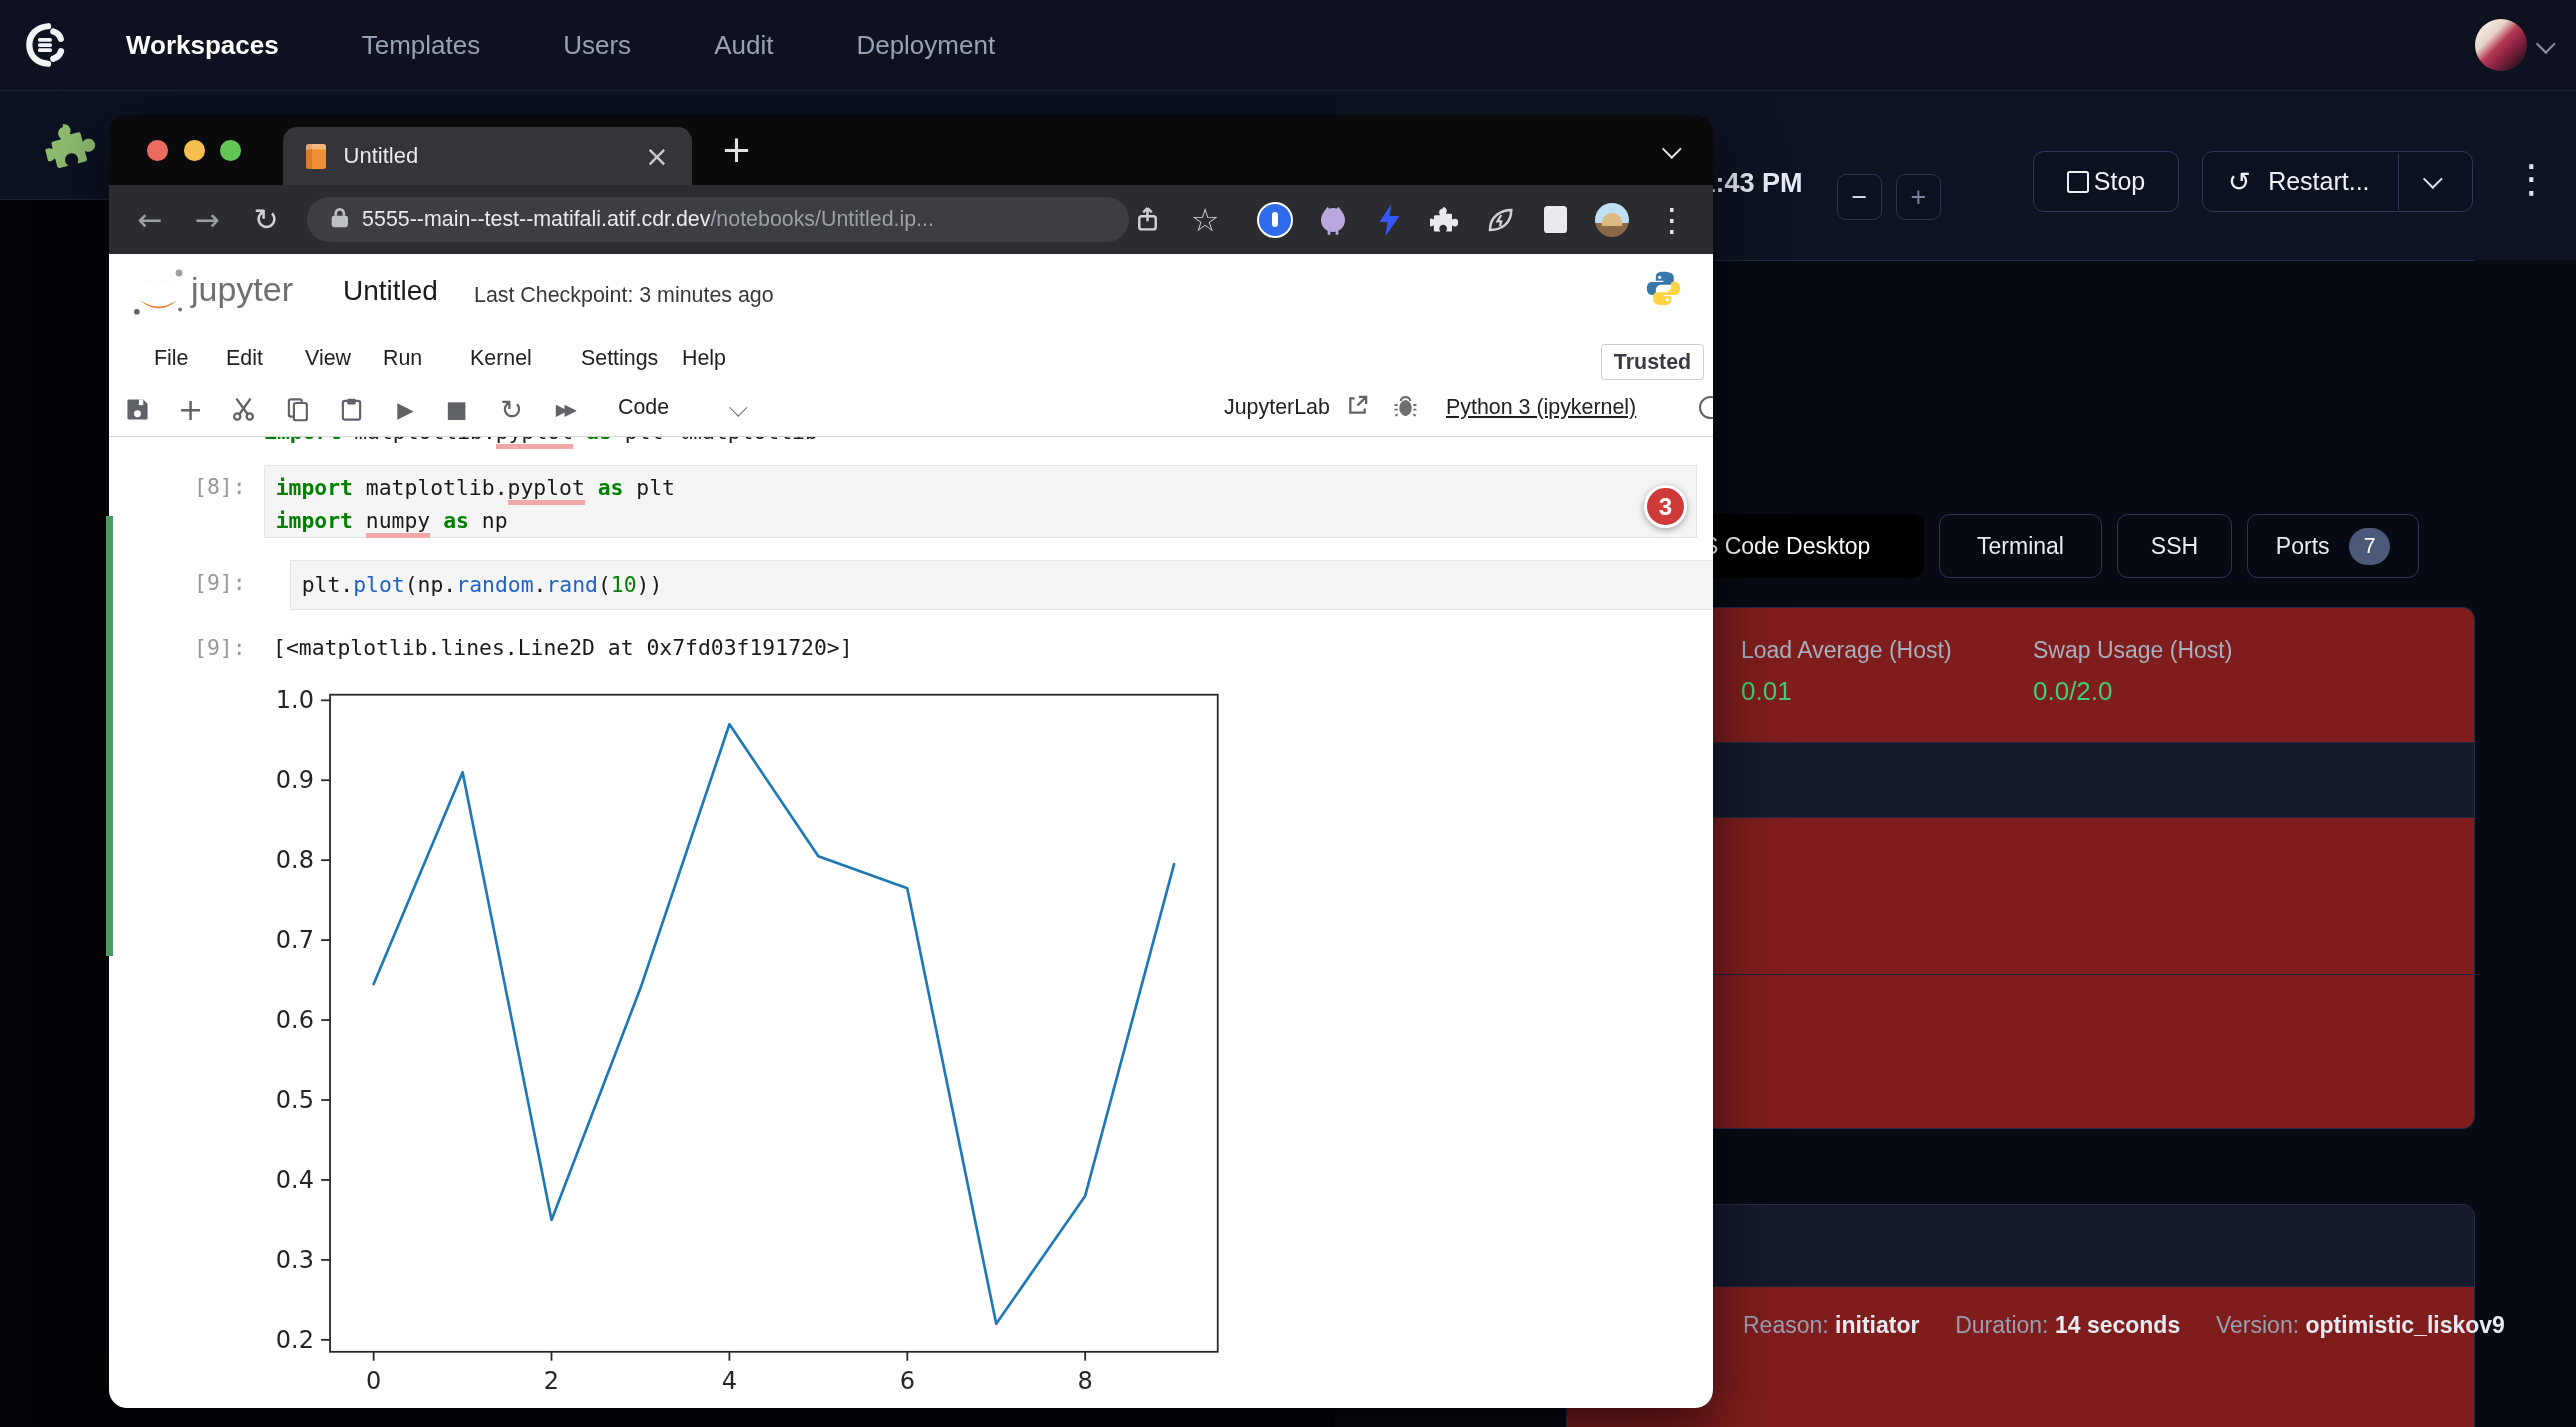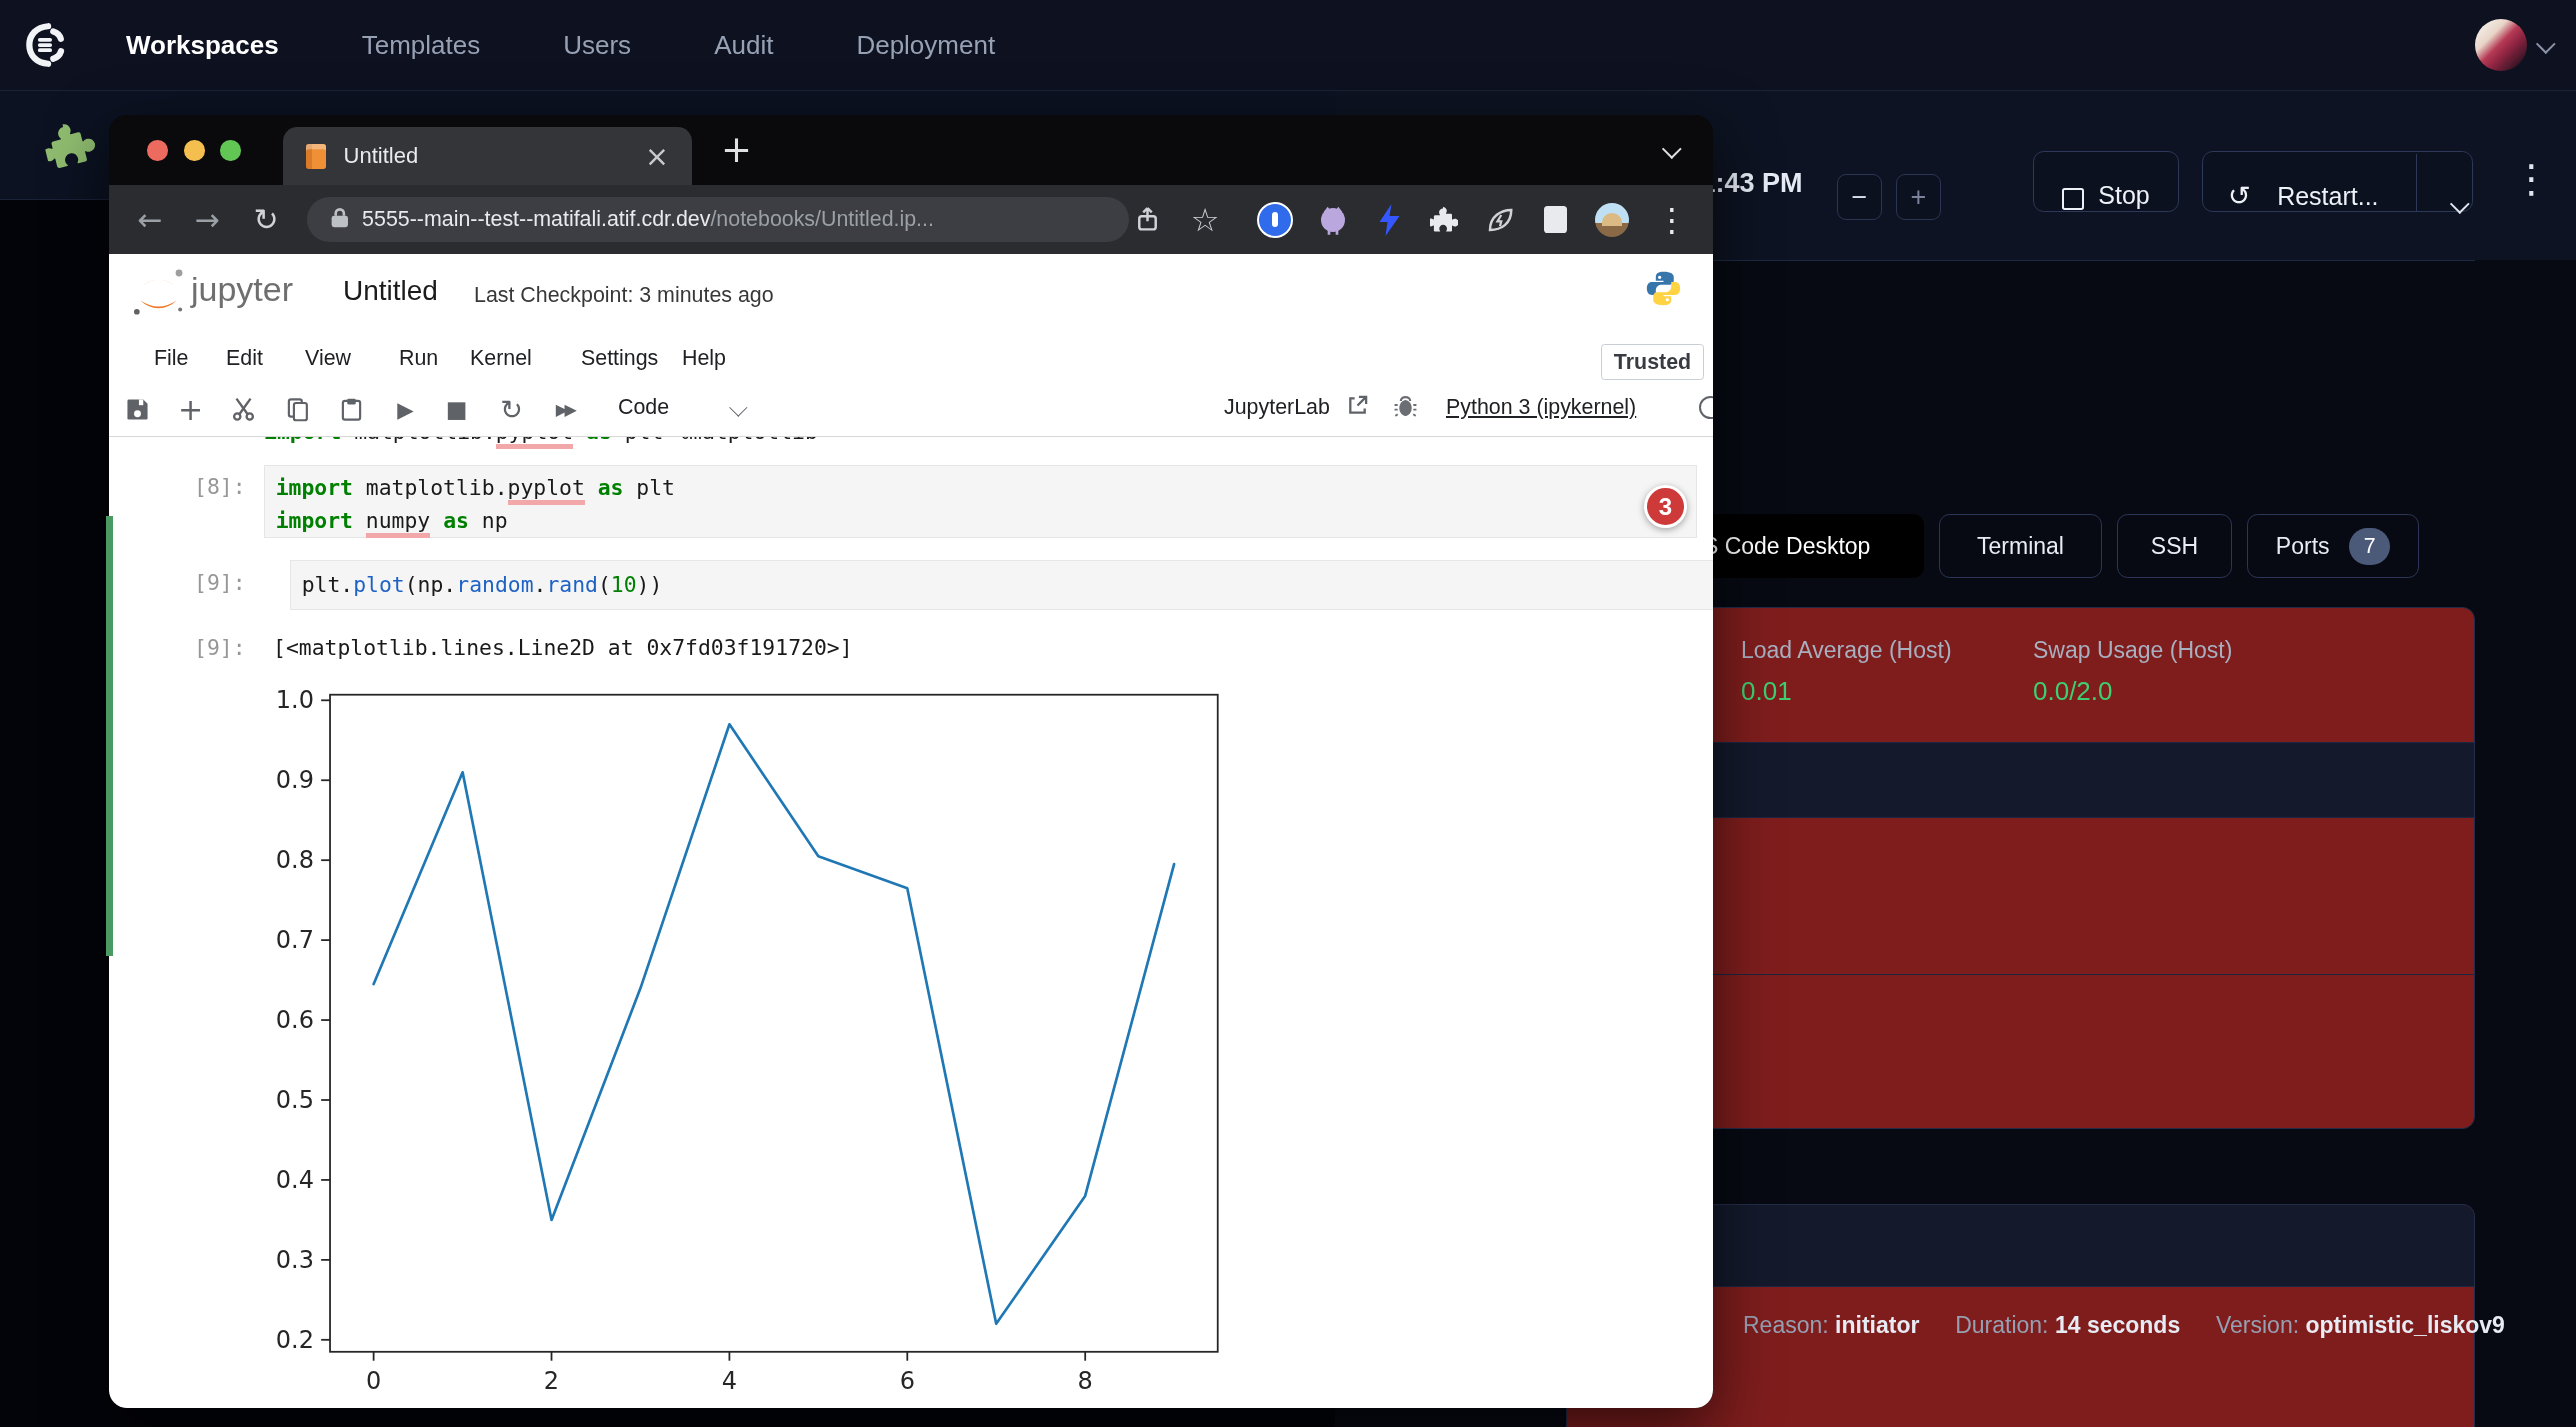--- a/index.html
+++ b/index.html
@@ -18,21 +18,21 @@
   .chev{display:inline-block;width:11.6px;height:11.6px;border-right:2.7px solid #8a93a8;border-bottom:2.7px solid #8a93a8;transform:rotate(45deg);}
 
   
   #band{position:absolute;left:0;top:90px;width:1713px;height:109px;background:#0c1222;border-bottom:0.9px solid #1a2238;z-index:2;}
 
   
   #rpanel{position:absolute;left:1335px;top:90px;width:1241px;height:1338px;background:#070a13;z-index:2;color:#e8ecf4;}
   #rp-sub{position:absolute;left:0;top:0;width:1241px;height:170px;background:#0d1322;}
   #rp-divider{position:absolute;left:0;top:170px;width:1140px;height:0.9px;background:#202a44;}
   .pillbtn{position:absolute;border:1.8px solid #2d3958;border-radius:10.7px;background:#0c1120;color:#eef1f7;
-    display:flex;align-items:flex-end;justify-content:center;font-size:25px;gap:14px;cursor:pointer;}
+    display:flex;align-items:center;justify-content:center;font-size:25px;gap:5px;cursor:pointer;}
   .sqbtn{position:absolute;width:45px;height:46px;border:1.8px solid #2c3654;border-radius:9px;background:#0c1120;
     display:flex;align-items:center;justify-content:center;font-size:27px;cursor:pointer;}
   .tabbtn{position:absolute;top:424px;height:62px;border:1.8px solid #2c3757;border-radius:10.7px;background:transparent;
     display:flex;align-items:center;justify-content:center;font-size:23px;color:#e8ecf4;cursor:pointer;}
   .tabbtn.active{background:#000000;border-color:#000000;color:#ffffff;}
   .card{position:absolute;left:231px;width:909px;background:#7f1d1d;border:1.8px solid #232d49;border-radius:12.5px;box-sizing:border-box;}
   .row-light{background:#141a2c;}
   .crow{border-top:0.9px solid #1c2640;}
   .statlabel{font-size:23px;color:#a8b0c0;}
   .statvalue{font-size:26px;color:#3ecf70;margin-top:12.5px;}
@@ -272,21 +272,21 @@
             <path d="M16 3c-5 0-6 2-6 4v3h6v1H7c-2.5 0-4 2-4 5s1.5 5 4 5h3v-3.5C10 14.5 12 13 15 13h6c2 0 3-1.5 3-3V7c0-2-2-4-8-4zm-3 3a1.3 1.3 0 1 1 0 2.6A1.3 1.3 0 0 1 13 6z" fill="#3776ab"></path>
             <path d="M16 29c5 0 6-2 6-4v-3h-6v-1h9c2.5 0 4-2 4-5s-1.5-5-4-5h-3v3.5c0 3-2 4.5-5 4.5h-6c-2 0-3 1.5-3 3v3c0 2 2 4 8 4zm3-3a1.3 1.3 0 1 1 0-2.6 1.3 1.3 0 0 1 0 2.6z" fill="#ffd343"></path>
           </svg>
         </span>
       </div>
 
       <div id="jp-menubar">
         <span class="jmenu" style="left:45px;">File</span>
         <span class="jmenu" style="left:117px;">Edit</span>
         <span class="jmenu" style="left:196px;">View</span>
-        <span class="jmenu" style="left:290px;">Run</span>
+        <span class="jmenu" style="left:274px;">Run</span>
         <span class="jmenu" style="left:361px;">Kernel</span>
         <span class="jmenu" style="left:472px;">Settings</span>
         <span class="jmenu" style="left:573px;">Help</span>
         <button class="abs" style="left:1492px;top:7.1px;width:103px;height:36px;background:#fff;border:0.9px solid #c9ced4;border-radius:3.6px;font-size:21.4px;color:#383c42;cursor:pointer;font-weight:bold;">Trusted</button>
       </div>
 
       <div id="jp-toolbar">
         <span class="jico" style="left:9px;">
           <svg width="23" height="23" viewBox="0 0 16 16">
               <path d="M1 2a1 1 0 0 1 1-1h10l3 3v10a1 1 0 0 1-1 1H2a1 1 0 0 1-1-1z" fill="#5f6368"></path>

